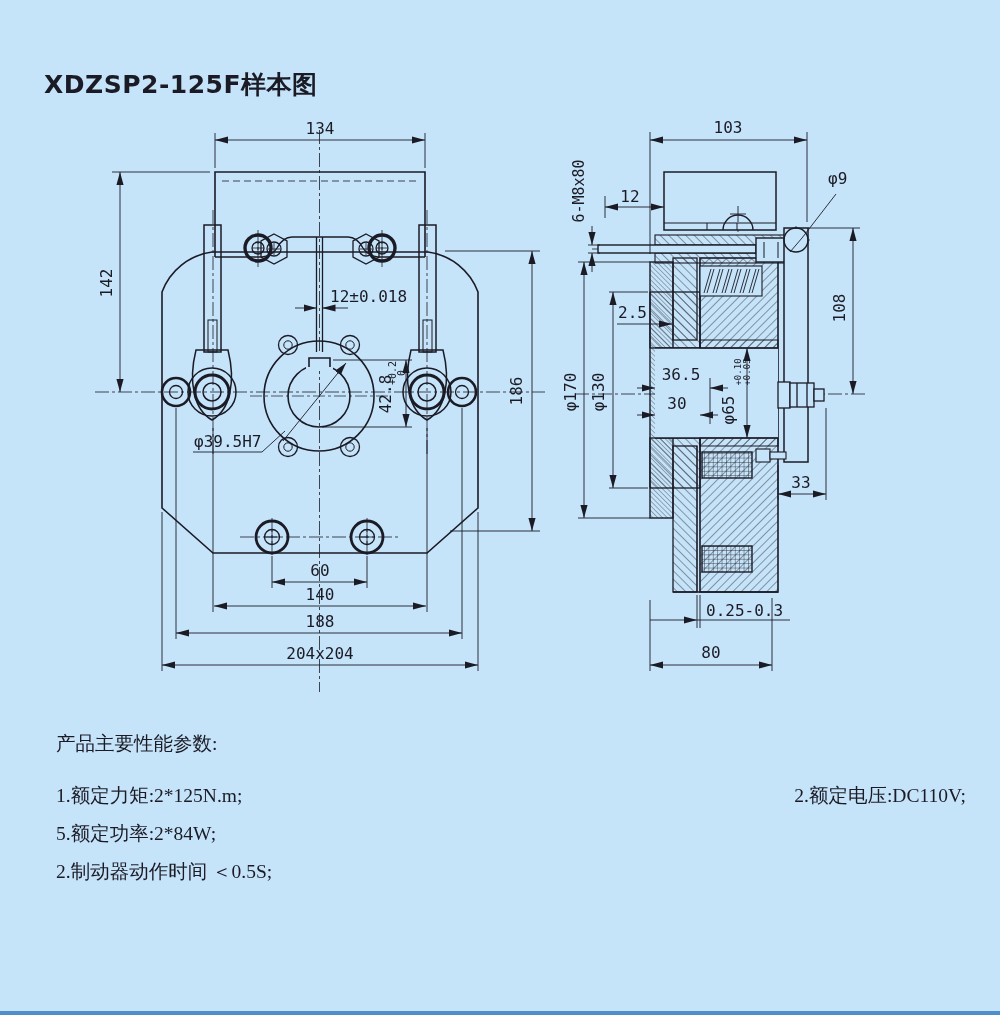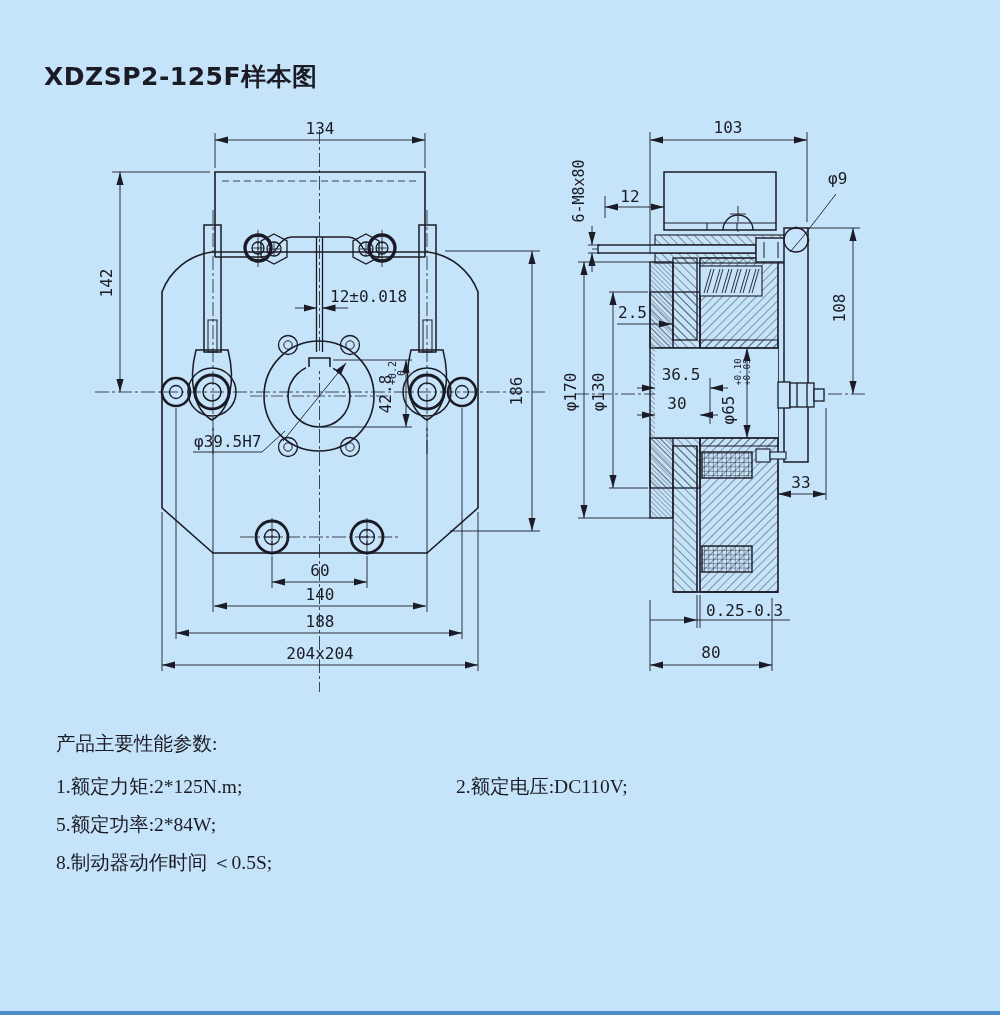--- a/index.html
+++ b/index.html
@@ -1,27 +1,27 @@
 <!DOCTYPE html>
 <html><head>
 <meta charset="utf-8">
 <style>
   html,body{margin:0;padding:0;}
   .page{position:relative;width:1000px;height:1015px;background:#c6e4f9;overflow:hidden;
         font-family:"DejaVu Sans",sans-serif;color:#1b1b26;}
-  .title{position:absolute;left:44px;top:60px;font-size:25px;font-weight:bold;
+  .title{position:absolute;left:44px;top:68px;font-size:25px;font-weight:bold;
          letter-spacing:0.5px;font-family:"DejaVu Sans","Liberation Sans",sans-serif;}
   .drawing{position:absolute;left:0;top:0;}
   svg text{font-family:"DejaVu Sans Mono","Liberation Mono",monospace;fill:#1b1b26;}
   .specs{position:absolute;left:56px;top:728px;width:910px;
          font-family:"Liberation Serif","DejaVu Serif",serif;font-size:19.5px;}
-  .specs .heading{line-height:32px;margin-bottom:8px;}
+  .specs .heading{line-height:32px;margin-bottom:17px;}
   .spec-row{display:flex;line-height:38px;}
   .spec-row .l{width:400px;}
-  .spec-row .r{flex:1;}
+  .spec-row .r{flex:1;text-align:right;}
   .bottom-strip{position:absolute;left:0;bottom:0;width:100%;height:4px;background:#4d8ecb;}
 </style>
 </head>
 <body>
 
 <div class="page">
 
   <div class="title">XDZSP2-125F样本图</div>
 
   <svg class="drawing" width="1000" height="715" viewBox="0 0 1000 715">
@@ -318,20 +318,20 @@
   <div class="specs">
     <div class="heading">产品主要性能参数:</div>
     <div class="spec-row">
       <span class="l">1.额定力矩:2*125N.m;</span>
       <span class="r">2.额定电压:DC110V;</span>
     </div>
     <div class="spec-row">
       <span class="l">5.额定功率:2*84W;</span>
     </div>
     <div class="spec-row">
-      <span class="l">8.制动器动作时间 ＜0.5S;</span>
+      <span class="l">2.制动器动作时间 ＜0.5S;</span>
     </div>
     <div class="spec-row">
     </div>
   </div>
 
   <div class="bottom-strip"></div>
 </div>
 
 </body></html>

